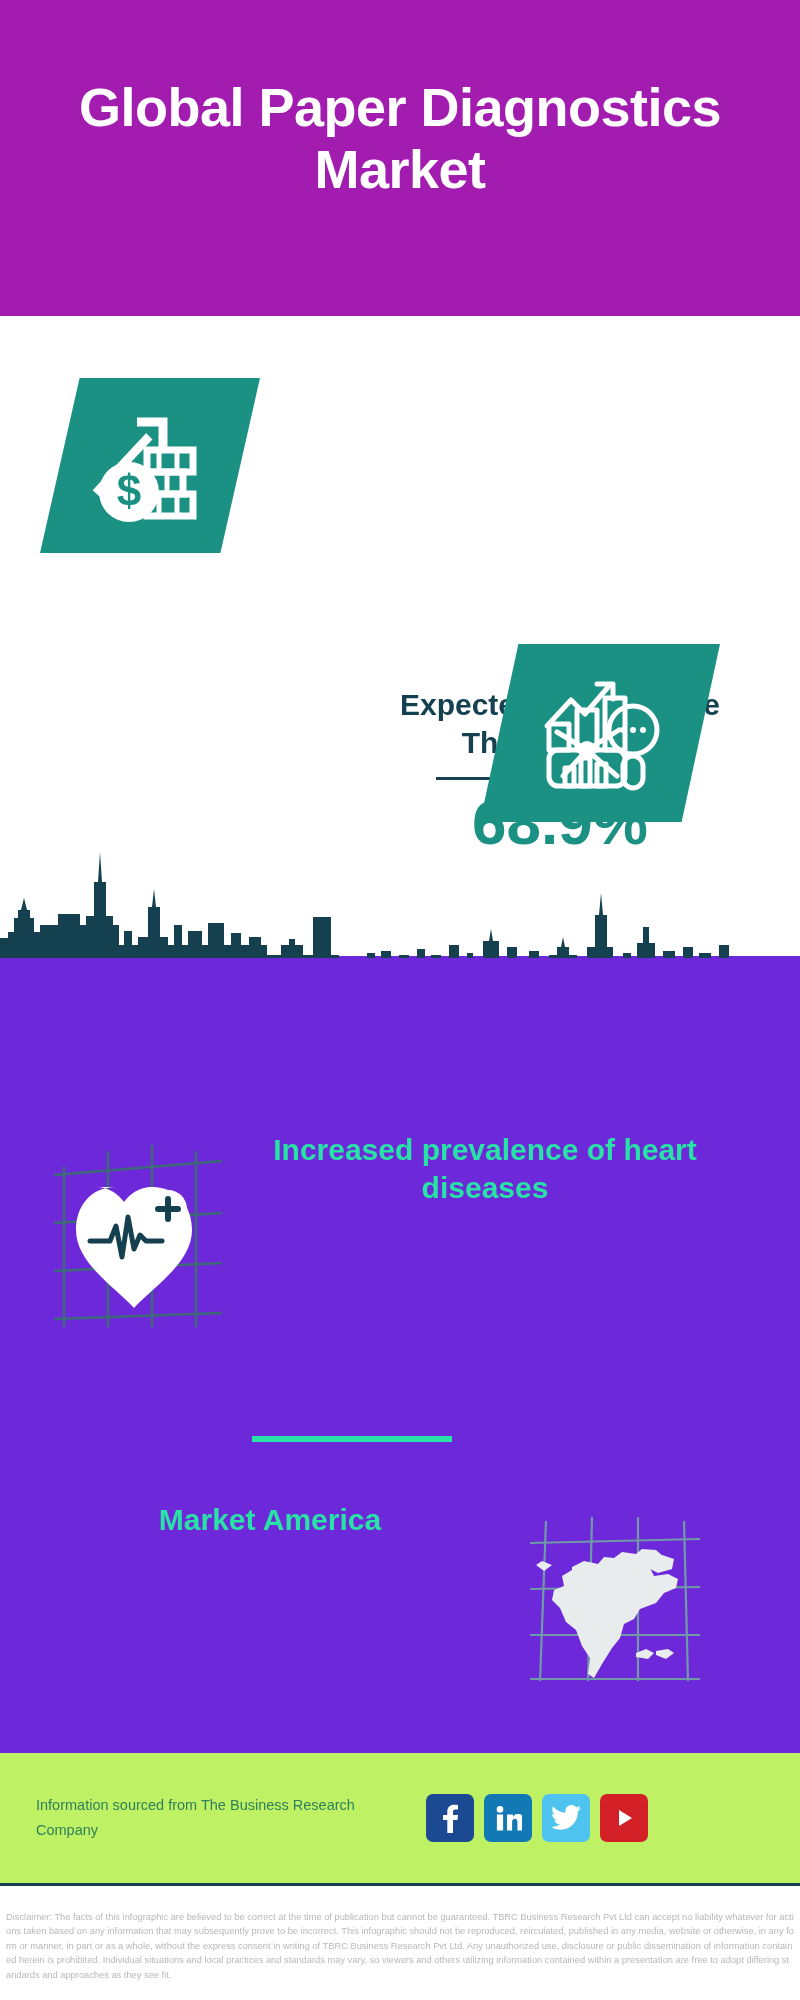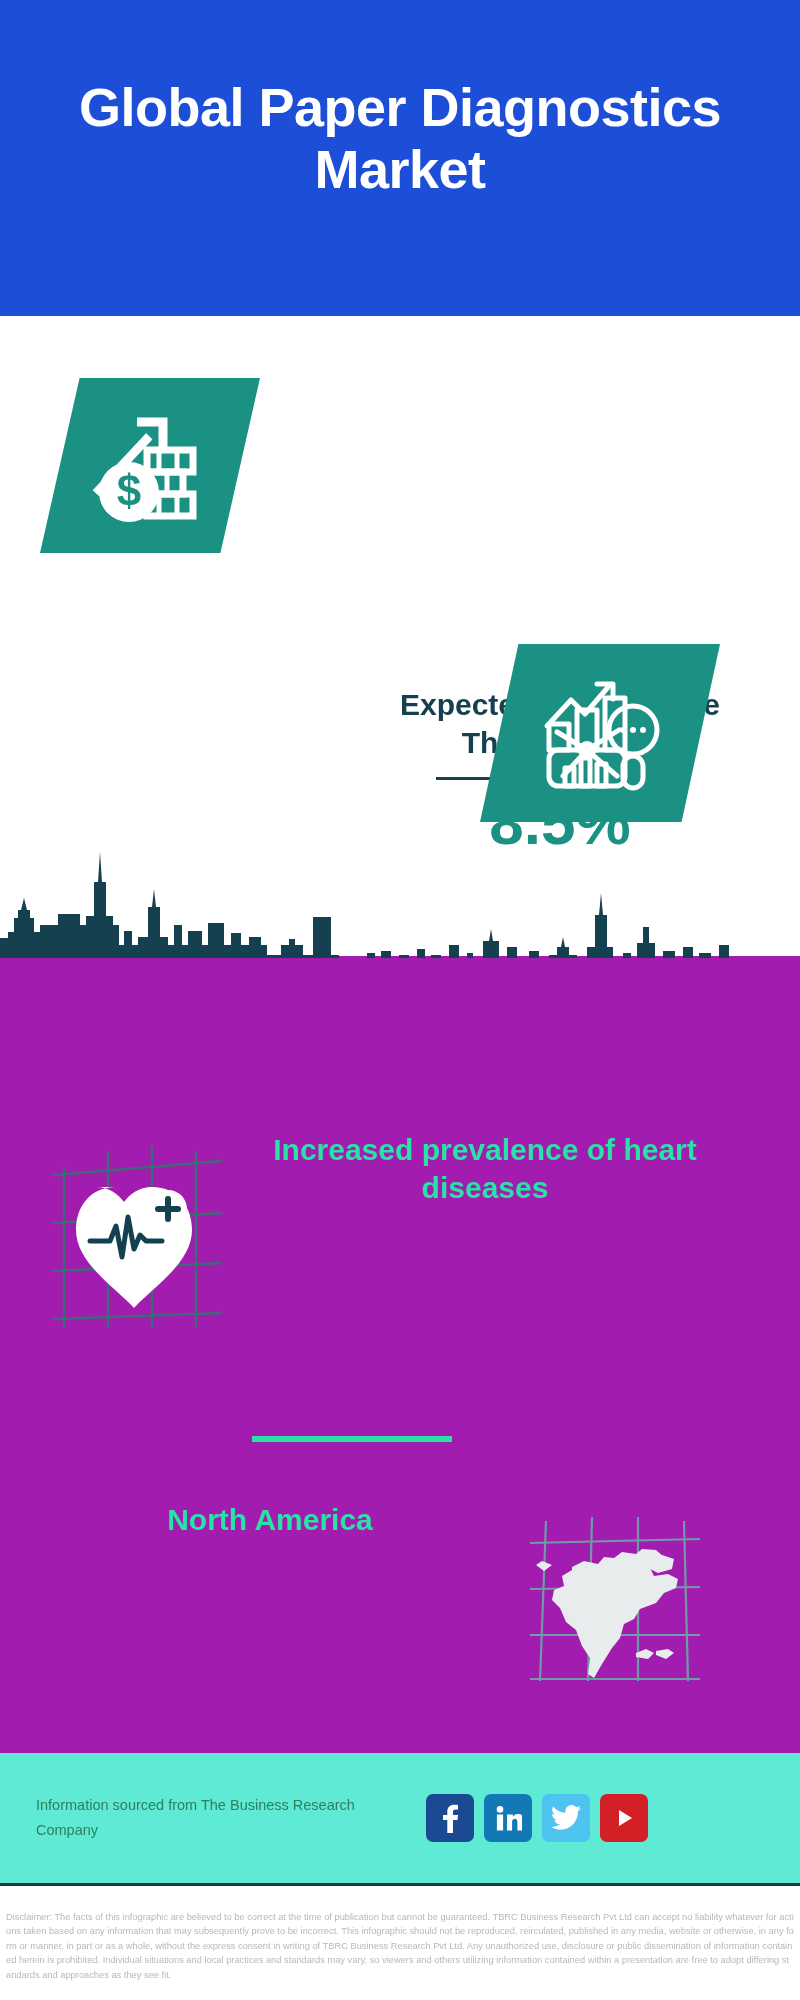--- a/index.html
+++ b/index.html
@@ -8,21 +8,21 @@
     background:#ffffff;
     font-family:"Liberation Sans", sans-serif;
     overflow:hidden;
     position:relative;
   }
   .page{position:relative;width:800px;height:2000px;background:#fff;}
 
   
   .header{
     position:absolute;left:0;top:0;width:800px;height:316px;
-    background:#1d4ed8;
+    background:#a21caf;
     display:flex;align-items:center;justify-content:center;
   }
   .header-title{
     color:#ffffff;
     font-size:54px;
     font-weight:bold;
     line-height:1.15;
     text-align:center;
     letter-spacing:-0.5px;
     padding:0 36px;
@@ -61,21 +61,21 @@
   }
 
   #growth-block{left:350px;top:370px;width:420px;}
   #growth-block .stat-rule{width:248px;}
   #size-block{left:20px;top:640px;width:420px;}
   #size-block .stat-rule{width:218px;}
 
   
   .dark-zone{
     position:absolute;left:0;top:956px;width:800px;height:797px;
-    background:#a21caf;
+    background:#6d28d9;
   }
   .skyline{
     position:absolute;left:0;top:-130px;width:800px;height:132px;
     display:block;
   }
 
   .driver-row{
     position:absolute;left:0;top:175px;width:800px;
     display:flex;align-items:flex-start;
   }
@@ -97,21 +97,21 @@
   }
 
   .region-row{
     position:absolute;left:0;top:545px;width:800px;display:flex;align-items:flex-start;
   }
   .region-text{width:480px;margin-left:30px;text-align:center;}
   .map-box{position:relative;width:190px;height:190px;margin-left:10px;flex:none;}
 
   
   .source-bar{
-    position:absolute;left:0;top:1753px;width:800px;height:130px;background:#5eead4;
+    position:absolute;left:0;top:1753px;width:800px;height:130px;background:#bef264;
     display:flex;align-items:center;
   }
   .source-text{
     margin-left:36px;width:380px;
     color:#2f7f5b;font-size:14.5px;line-height:1.75;
   }
   .social{
     display:flex;gap:10px;margin-left:10px;align-items:center;
   }
   .soc{
@@ -170,21 +170,21 @@
           </g>
           <circle cx="44" cy="86" r="30" fill="#ffffff"></circle>
           <text x="44" y="100" font-family="'Liberation Sans',sans-serif" font-size="44" font-weight="bold" fill="#1b9183" text-anchor="middle">$</text>
         </svg>
       </span>
     </div>
 
     <div class="stat-block" id="growth-block">
       <div class="stat-title">Expected Growth Rate Through 2027</div>
       <div class="stat-rule"></div>
-      <div class="stat-value">8.5%</div>
+      <div class="stat-value">68.9%</div>
     </div>
 
     <div class="stat-block" id="size-block">
       <div class="stat-title">Expected Market Size By 2027</div>
       <div class="stat-rule"></div>
       <div class="stat-value">$12.59 Bn</div>
     </div>
 
     <div class="para right">
       <span>
@@ -249,21 +249,21 @@
       </div>
       <div class="driver-text">
         <div class="accent-line">Increased prevalence of heart diseases</div>
       </div>
     </div>
 
     <div class="divider"></div>
 
     <div class="region-row">
       <div class="region-text">
-        <div class="accent-line">North America</div>
+        <div class="accent-line">Market America</div>
       </div>
       <div class="map-box">
         <svg width="190" height="190" viewBox="0 0 190 190">
           <g stroke="#6f9aa6" stroke-width="2.2" fill="none">
             <line x1="26" y1="20" x2="20" y2="180"></line>
             <line x1="72" y1="16" x2="68" y2="180"></line>
             <line x1="118" y1="16" x2="118" y2="180"></line>
             <line x1="164" y1="20" x2="168" y2="180"></line>
             <line x1="10" y1="42" x2="180" y2="38"></line>
             <line x1="10" y1="88" x2="180" y2="86"></line>

